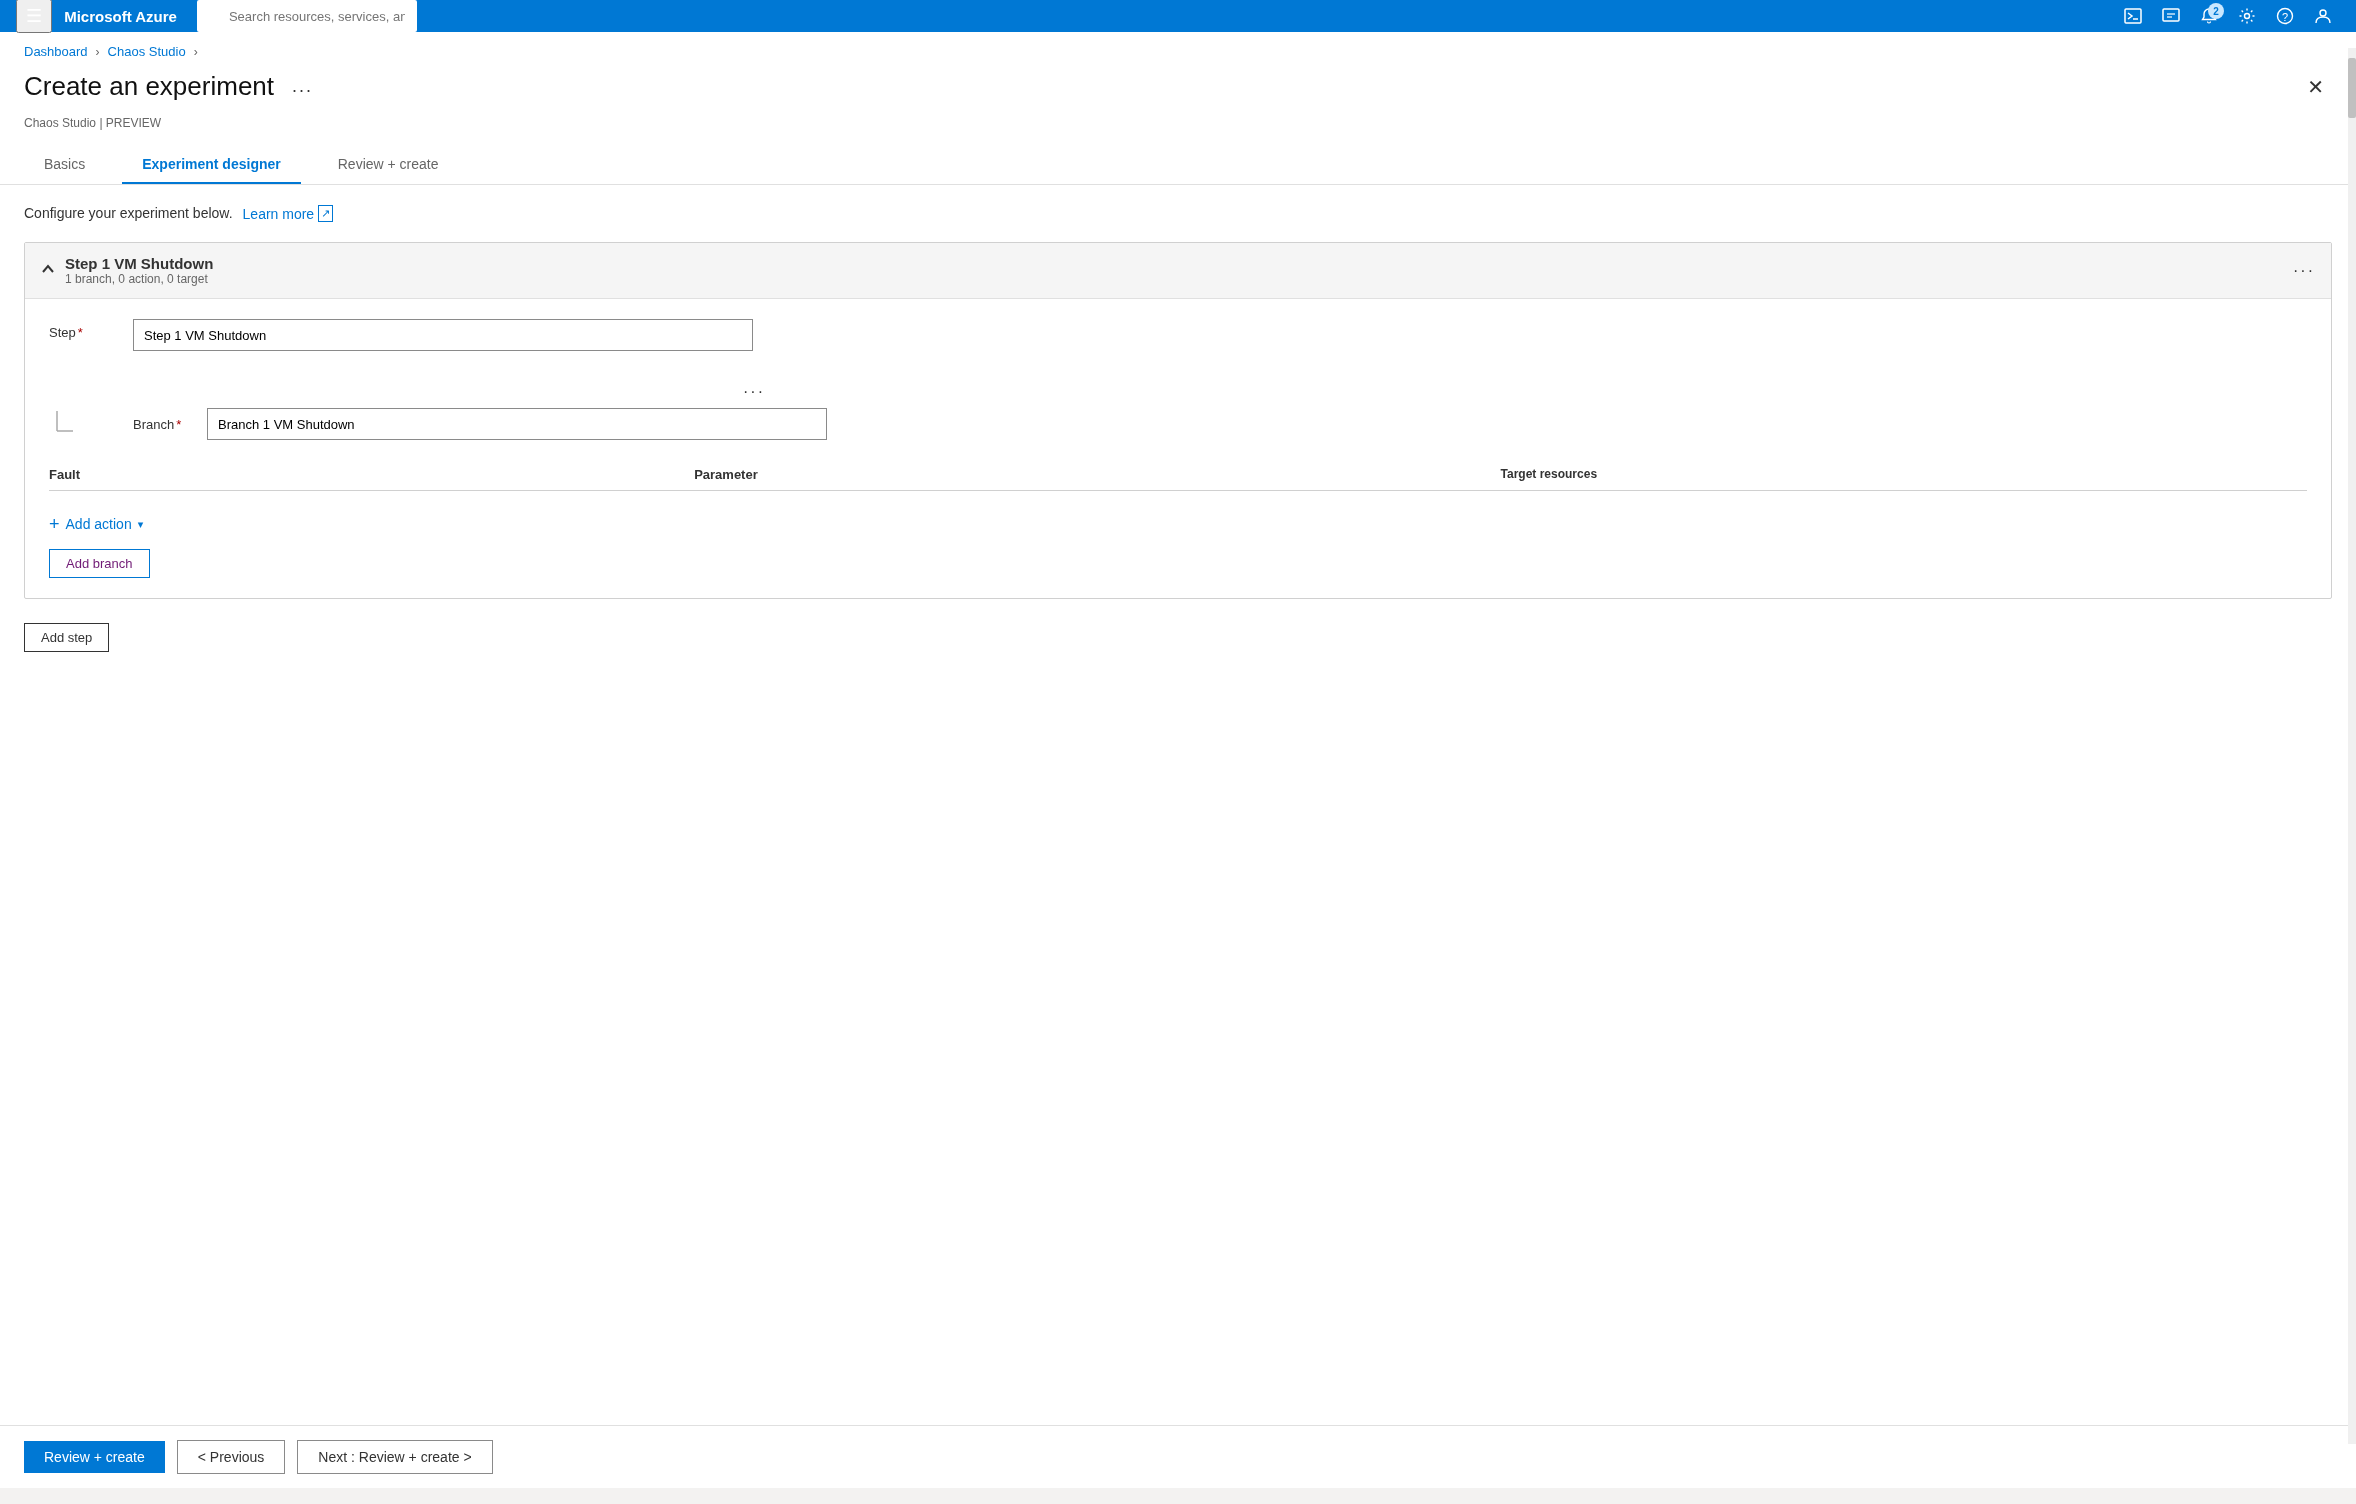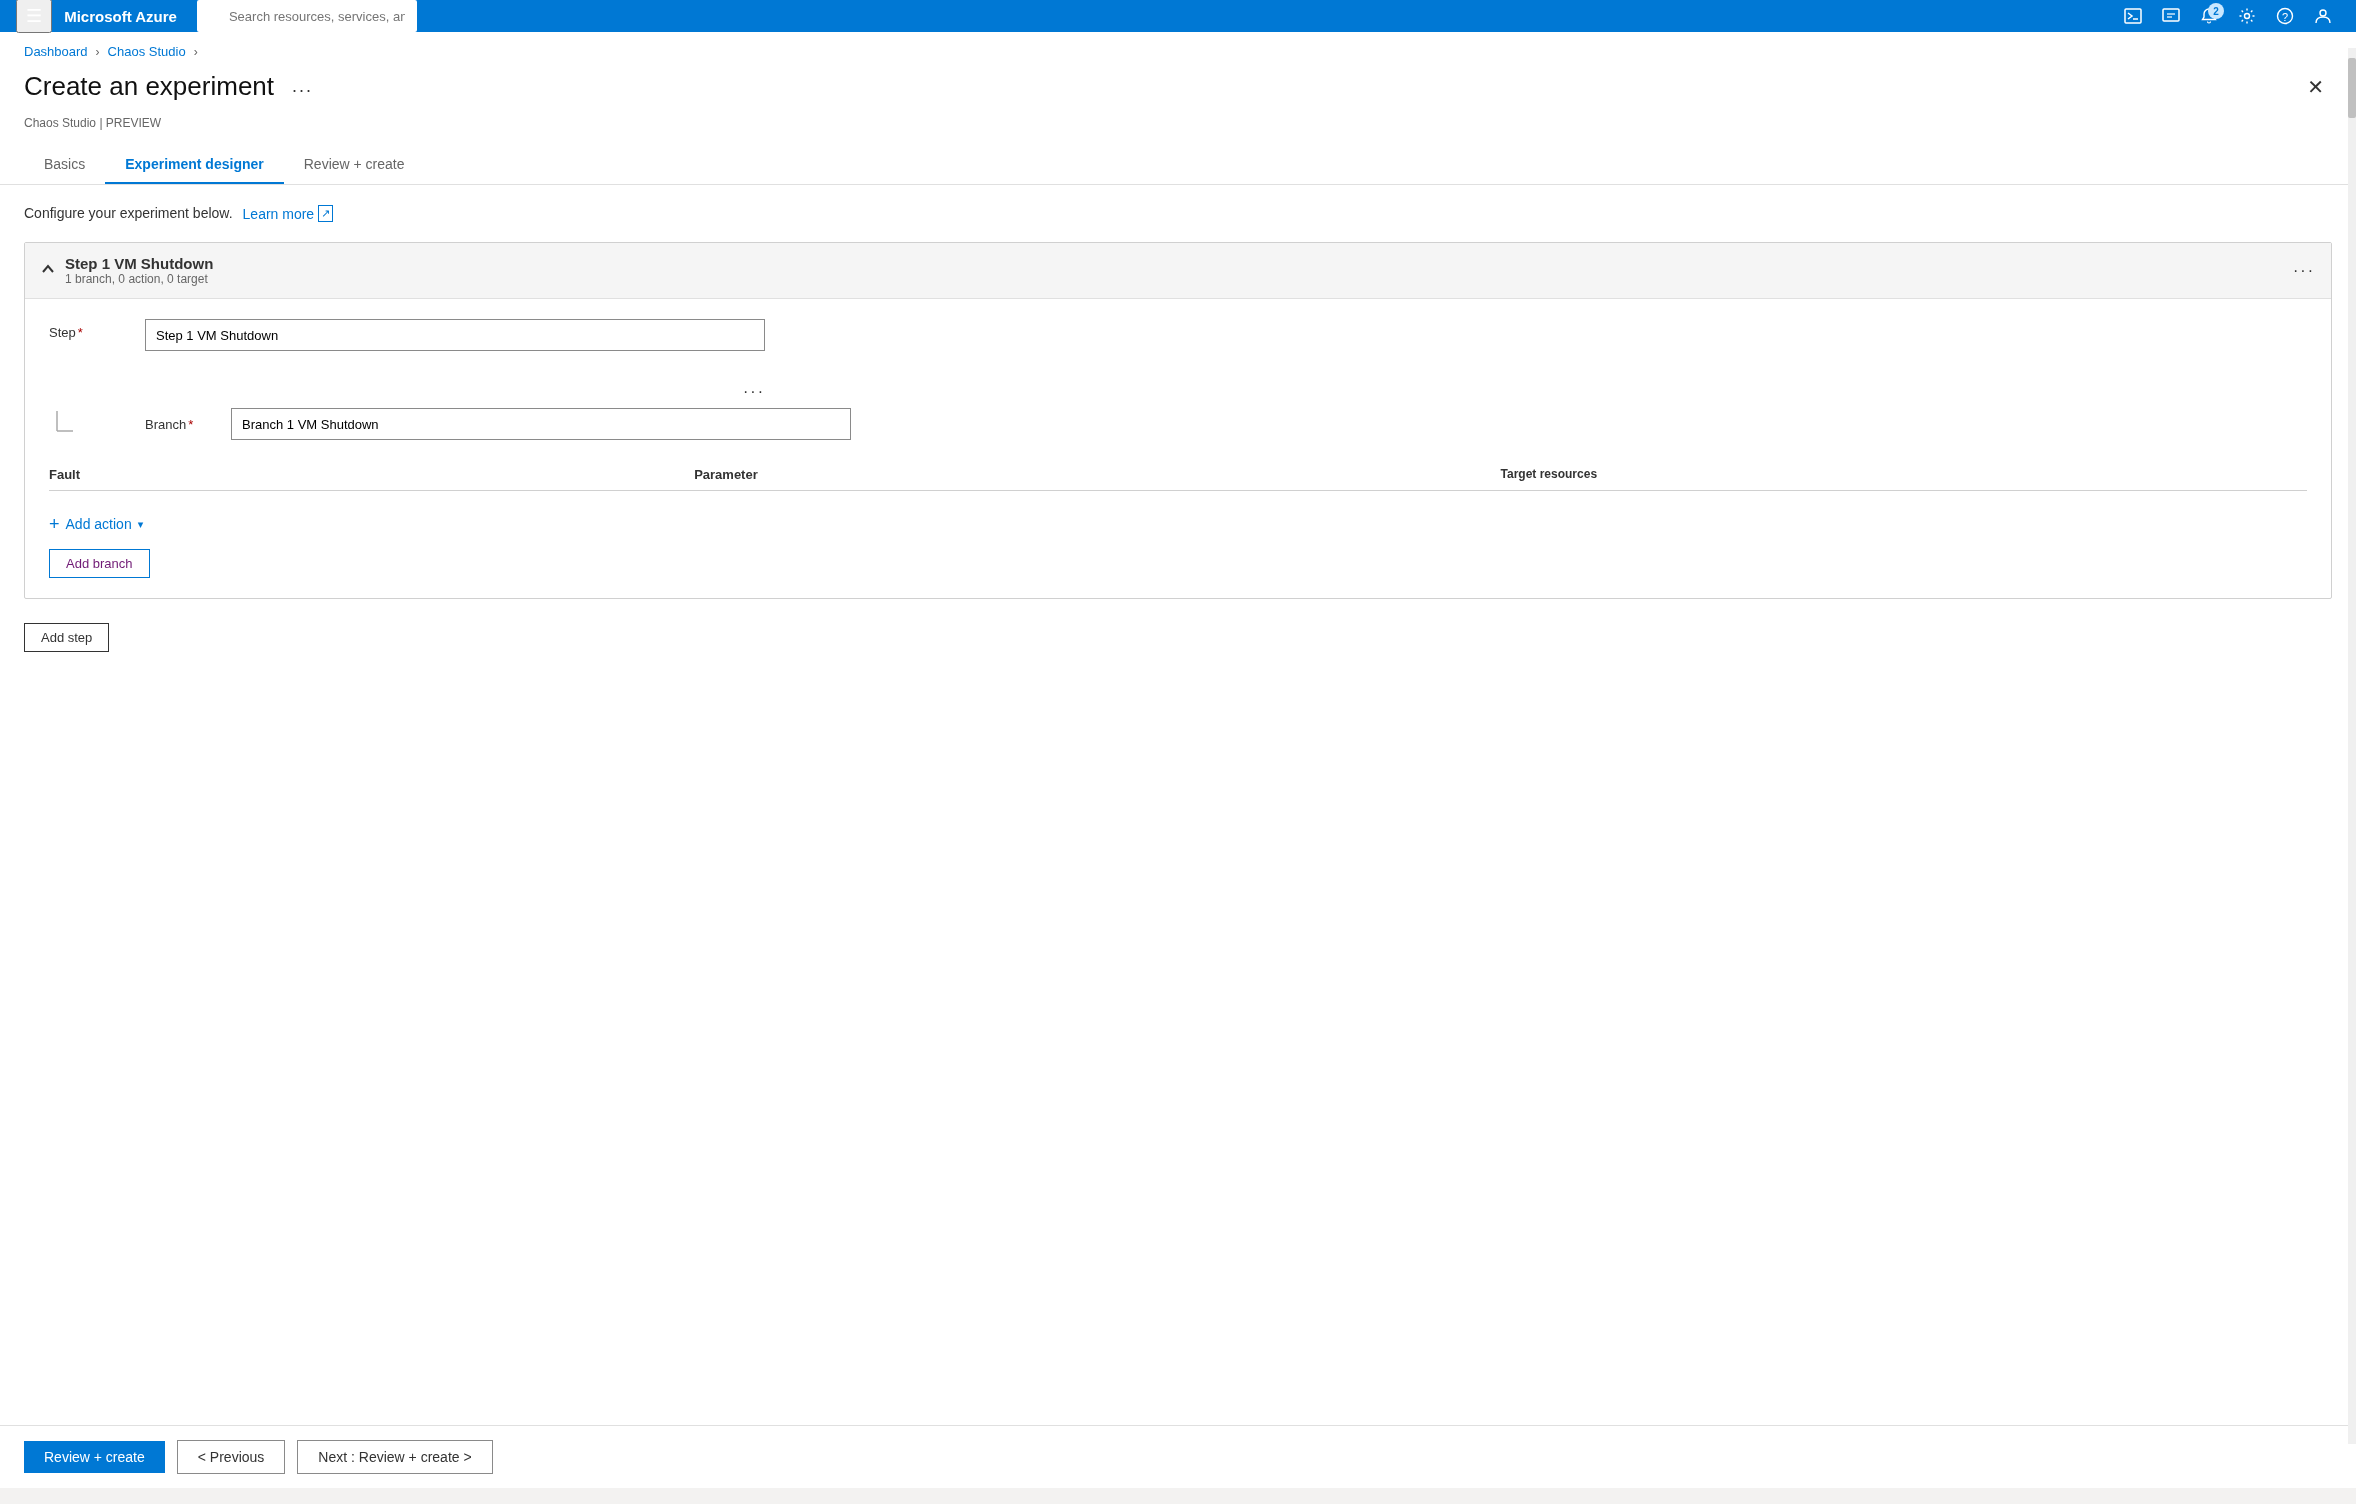--- a/index.html
+++ b/index.html
@@ -150,21 +150,21 @@
       font-size: 20px;
       color: #333;
       padding: 4px 8px;
     }
 
     
     .tabs {
       display: flex;
       padding: 16px 24px 0;
       border-bottom: 1px solid #e0e0e0;
-      gap: 0;
+      gap: 17px;
     }
     .tab {
       padding: 10px 20px;
       cursor: pointer;
       font-size: 14px;
       color: #666;
       border-bottom: 2px solid transparent;
       white-space: nowrap;
     }
     .tab.active {
@@ -246,21 +246,21 @@
     }
 
     
     .step-body {
       padding: 20px 24px;
     }
     .form-row {
       display: flex;
       align-items: flex-start;
       margin-bottom: 16px;
-      gap: 16px;
+      gap: 4px;
     }
     .form-label {
       min-width: 80px;
       font-size: 13px;
       font-weight: 500;
       padding-top: 6px;
       display: flex;
       align-items: center;
       gap: 2px;
     }

